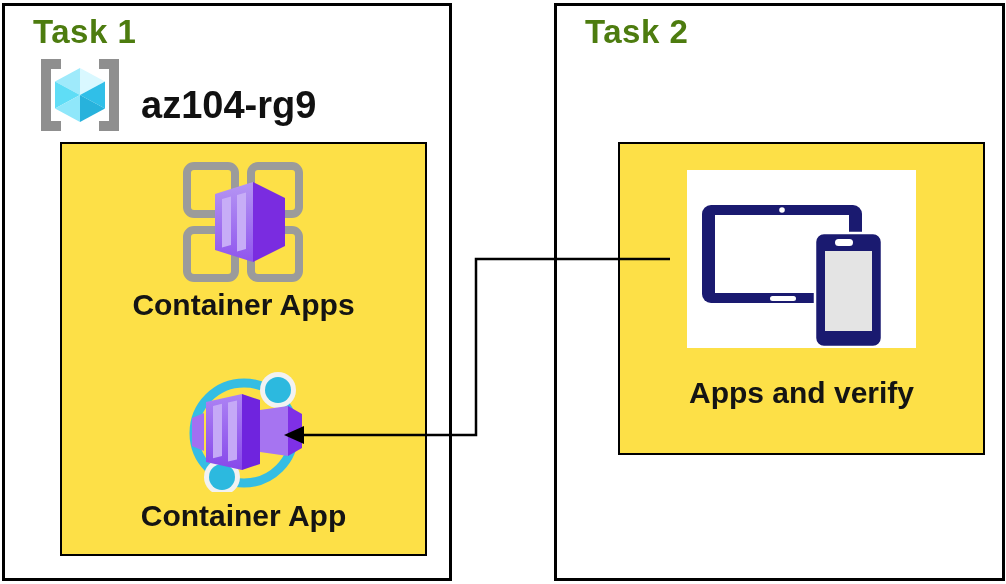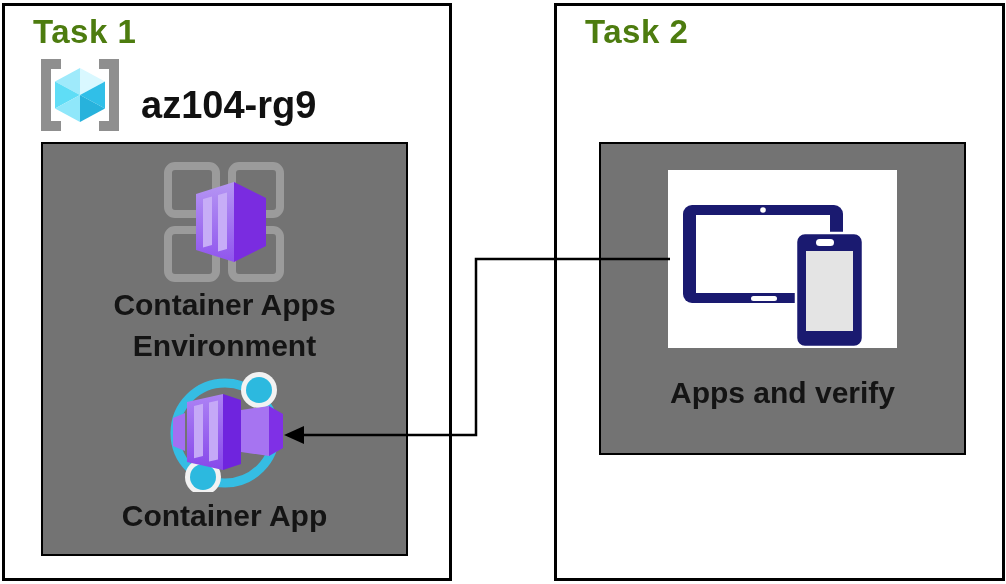--- a/index.html
+++ b/index.html
@@ -24,21 +24,21 @@
     letter-spacing: 0.5px;
   }
 
   .rg-row {
     position: absolute; left: 28px; top: 50px;
     display: flex; align-items: center; gap: 14px;
   }
   .rg-name { font-size: 38px; font-weight: bold; color: #111111; margin-top: 20px; }
 
   .inner-panel {
-    position: absolute; background: #737373; border: 2px solid #000000;
+    position: absolute; background: #fde047; border: 2px solid #000000; margin-left: 19px;
   }
   .inner-panel.i1 { left: 36px; top: 136px; width: 367px; height: 414px; }
   .inner-panel.i2 { left: 42px; top: 136px; width: 367px; height: 313px; }
 
   .icon-abs { position: absolute; }
   .env-icon { left: 119px; top: 16px; }
   .app-icon { left: 122px; top: 228px; }
 
   .node-label {
     position: absolute; left: 0; width: 100%;
@@ -97,21 +97,20 @@
           <rect x="70" y="70" width="48" height="48" rx="7"></rect>
         </g>
         <polygon points="72,22 104,38 104,86 72,102" fill="#7A2CE0"></polygon>
         <polygon points="34,34 72,22 72,102 34,90" fill="url(#envFront)"></polygon>
         <polygon points="41,39 50,36.4 50,85 41,87.6" fill="#C7ADF7"></polygon>
         <polygon points="56,35 65,32.4 65,89 56,91.6" fill="#C7ADF7"></polygon>
       </svg>
 
       <div class="node-label env-label">
         <div>Container Apps</div>
-        <div>Environment</div>
       </div>
 
       <svg class="icon-abs app-icon" width="120" height="120" viewBox="0 0 120 120">
         <defs>
           <linearGradient id="appFront" x1="0" y1="0" x2="0" y2="1">
             <stop offset="0" stop-color="#AD83F4"></stop>
               <stop offset="1" stop-color="#8748EA"></stop>
           </linearGradient>
         </defs>
         <circle cx="60" cy="61" r="50" fill="none" stroke="#35BDE3" stroke-width="9"></circle>

